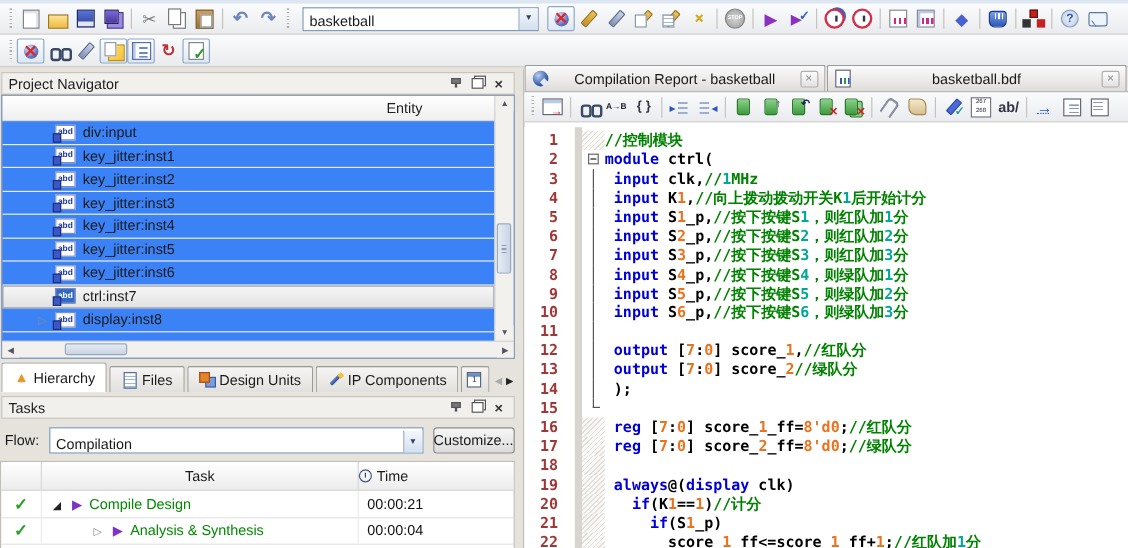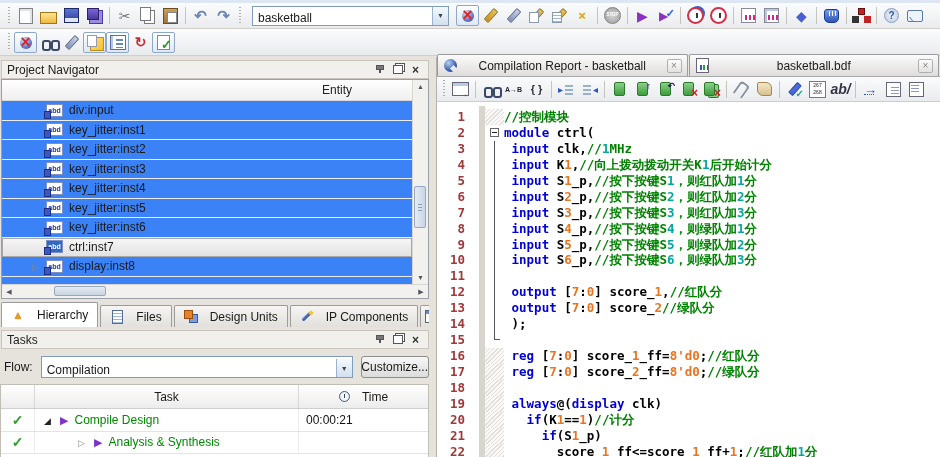--- a/index.html
+++ b/index.html
@@ -72,21 +72,21 @@
 .bm::before{content:"";width:9px;height:12px;background:linear-gradient(#8cd08c,#3c9c3c);border:1px solid #2a7a2a;border-radius:2px}
 .i-bmn::after{content:"↑";position:absolute;right:2px;top:1px;font-size:9px;font-weight:bold;color:#225}
 .i-bmp::after{content:"↶";position:absolute;right:1px;top:1px;font-size:9px;font-weight:bold;color:#225}
 .i-bmx::after,.i-bmxa::after{content:"×";color:#c22;font-weight:bold;font-size:12px;position:absolute;right:1px;bottom:-1px}
 .i-bmxa::before{box-shadow:4px 2px 0 -1px #8cd08c,4px 2px 0 0 #2a7a2a;margin-right:4px}
 .i-clip::before{content:"";width:7px;height:13px;border:2px solid #8890a0;border-bottom:none;border-radius:4px 4px 0 0;transform:rotate(35deg)}
 .i-scroll::before{content:"";width:13px;height:12px;background:linear-gradient(#f4e8c8,#d8c090);border:1px solid #a08850;border-radius:2px 6px 2px 6px}
 .i-syntax::before{content:"";width:4px;height:12px;background:#4a6ad8;border:1px solid #2a4aa8;transform:rotate(42deg);border-radius:1px}
 .i-syntax::after{content:"✓";position:absolute;right:1px;bottom:0;color:#18a098;font-size:10px;font-weight:bold}
 .i-lines .g{width:17px;height:17px;border:1px solid #778;background:#fff;font-size:5px;line-height:7px;color:#223;display:flex;align-items:center;justify-content:center}
-.i-cmt .g{font-size:14px;font-weight:bold;font-style:italic;color:#334}
+.i-cmt .g{font-size:12px;font-weight:bold;color:#334}
 .i-goto .g{color:#2a54c8;font-weight:bold;font-size:13px}
 .i-goto::after{content:"";position:absolute;left:4px;bottom:4px;width:10px;border-bottom:1px dotted #2a54c8}
 .i-fold1::before,.i-fold2::before{content:"";width:13px;height:13px;background:#fff;border:1px solid #667}
 .i-fold1::after,.i-fold2::after{content:"";position:absolute;left:8px;top:7px;width:8px;height:8px;background:repeating-linear-gradient(#8899bb 0 1px,transparent 1px 3px)}
 .i-fold2::after{left:5px;top:5px}
 
 .lpanel{position:absolute;left:0;top:57px;width:430px;height:400px}
 .ptitle{position:absolute;left:1px;right:1px;height:19px;background:#f2f0ed;border:1px solid #c9c5be;display:flex;align-items:center;padding:0 5px}
 .ptitle .t{flex:1;color:#222}
 .wbtn{width:15px;height:14px;display:flex;align-items:center;justify-content:center;margin-left:3px;position:relative}
@@ -111,42 +111,42 @@
 .sbtn{position:absolute;display:flex;align-items:center;justify-content:center;background:#f2f1ee}
 .sbtn::before{font-size:7px;color:#556}
 .ar-up{top:0;left:0;right:0;height:13px}.ar-up::before{content:"▲"}
 .ar-dn{bottom:0;left:0;right:0;height:13px}.ar-dn::before{content:"▼"}
 .ar-lf{left:0;top:0;bottom:0;width:14px}.ar-lf::before{content:"◀"}
 .ar-rt{right:0;top:0;bottom:0;width:14px}.ar-rt::before{content:"▶"}
 .vthumb{position:absolute;left:1px;right:2px;top:106px;height:42px;background:linear-gradient(90deg,#e6ebf2,#c9d5e5);border:1px solid #98a8c0;border-radius:2px}
 .vthumb::after{content:"";position:absolute;left:3px;right:3px;top:17px;height:7px;background:repeating-linear-gradient(#8aa0bc 0 1px,transparent 1px 3px)}
 .hthumb{position:absolute;top:1px;bottom:2px;left:52px;width:52px;background:linear-gradient(#e6ebf2,#c9d5e5);border:1px solid #98a8c0;border-radius:2px}
 .navtabs{position:absolute;top:244px;left:1px;right:1px;height:26px;display:flex;align-items:flex-end;overflow:hidden}
-.ntab{height:22px;display:flex;align-items:center;gap:12px;padding:0 9px;background:linear-gradient(#f6f5f3,#e2e0dc);border:1px solid #9b9b9b;border-bottom:none;border-radius:2px 2px 0 0;margin-right:2px;white-space:nowrap;flex:0 0 auto}
+.ntab{height:22px;display:flex;align-items:center;gap:3px;padding:0 9px;background:linear-gradient(#f6f5f3,#e2e0dc);border:1px solid #9b9b9b;border-bottom:none;border-radius:2px 2px 0 0;margin-right:2px;white-space:nowrap;flex:0 0 auto}
 .ntab.active{height:25px;background:#fff;font-weight:normal}
 .ntab.partial{width:24px;overflow:hidden;padding:0 4px}
 .nticon{width:14px;height:14px;position:relative;display:flex;align-items:center;justify-content:center;flex:0 0 auto}
 .nt-hier::before{content:"▲";color:#e89a28;font-size:11px;text-shadow:0 0 1px #a05a00}
 .nt-files::before{content:"";width:9px;height:12px;background:repeating-linear-gradient(#fff 0 2px,#9db8d8 2px 3px);border:1px solid #556e99}
 .nt-du::before{content:"";width:7px;height:7px;background:#e8822a;border:1px solid #9a4e10;margin:0 5px 4px 0;box-shadow:5px 4px 0 -1px #7a9ce0,5px 4px 0 0 #3a5aa0}
 .nt-ip::before{content:"";width:11px;height:3px;background:linear-gradient(#6a88c8,#2a4a98);transform:rotate(-45deg);border-radius:1px}
 .nt-ip::after{content:"";position:absolute;right:1px;top:1px;width:4px;height:4px;background:#f4c436;transform:rotate(45deg)}
 .nt-rev{width:12px;height:13px;border:1px solid #567;background:#fff;font-size:7px;color:#235;box-shadow:inset 0 3px 0 #6a8ac8}
 .tsbtn{width:15px;height:20px;display:flex;align-items:center;justify-content:center;margin-left:1px}
 .tsbtn::before{font-size:8px}
 .ts-l::before{content:"◀";color:#aaa}
 .ts-r::before{content:"▶";color:#222}
 .flowrow{position:absolute;top:297px;left:4px;right:2px;height:26px;display:flex;align-items:center}
 .flowrow .combo{flex:0 0 312px;height:22px;margin:0 0 0 8px}
 .cstbtn{margin-left:8px;width:68px;height:22px;background:linear-gradient(#f7f7f7,#dcdcdc);border:1px solid #8e8e8e;border-radius:3px;display:flex;align-items:center;justify-content:center}
 .tasktable{position:absolute;top:327px;left:0;right:1px;bottom:0;background:#fff;border:1px solid #c2beb6;border-bottom:none;overflow:hidden}
 .thead{height:24px;background:linear-gradient(#fff,#ececec);border-bottom:1px solid #cfcfcf;display:flex;align-items:stretch}
 .hc1{width:34px;border-right:1px solid #d8d8d8}
 .hc2{width:264px;border-right:1px solid #d8d8d8;display:flex;align-items:center;justify-content:center}
-.hc3{flex:1;display:flex;align-items:center;justify-content:center;gap:12px}
+.hc3{flex:1;display:flex;align-items:center;gap:4px}
 .clockh{width:11px;height:11px;border-radius:50%;border:1px solid #4a5a78;background:radial-gradient(#fff,#dce6f4);position:relative}
 .clockh::after{content:"";position:absolute;left:4px;top:2px;width:1px;height:4px;background:#345}
 .trowt{height:22.5px;display:flex;align-items:stretch;border-bottom:1px solid #e4e4e4}
 .tc1{width:34px;border-right:1px solid #ececec;display:flex;align-items:center;justify-content:center}
 .chk::before{content:"✓";color:#2e9e2e;font-weight:bold;font-size:14px}
 .tc2{width:264px;border-right:1px solid #ececec;display:flex;align-items:center}
 .tc3{flex:1;display:flex;align-items:center;padding-left:7px;color:#111}
 .runarrow{margin:0 6px 0 2px}
 .runarrow::before{content:"▶";color:#7d33c4;font-size:11px}
 .tlabel{color:#008a00}
@@ -446,20 +446,21 @@
           </div>
           <div class="trowt">
             <div class="tc1">
               <span class="chk"></span>
             </div>
             <div class="tc2" style="padding-left: 43px;">
               <span class="exp2 expc" style="position: static; width: 14px;"></span>
               <span class="runarrow"></span>
               <span class="tlabel">Analysis &amp; Synthesis</span>
             </div>
+            <div class="tc3">00:00:04</div>
           </div>
         </div>
     </div>
   </div>
 
   <div class="rpanel">
     <div class="etabs" id="etabs">
         <div class="etab">
           <span class="eticon et-rep"></span>
           <span class="lbl">Compilation Report - basketball</span>

